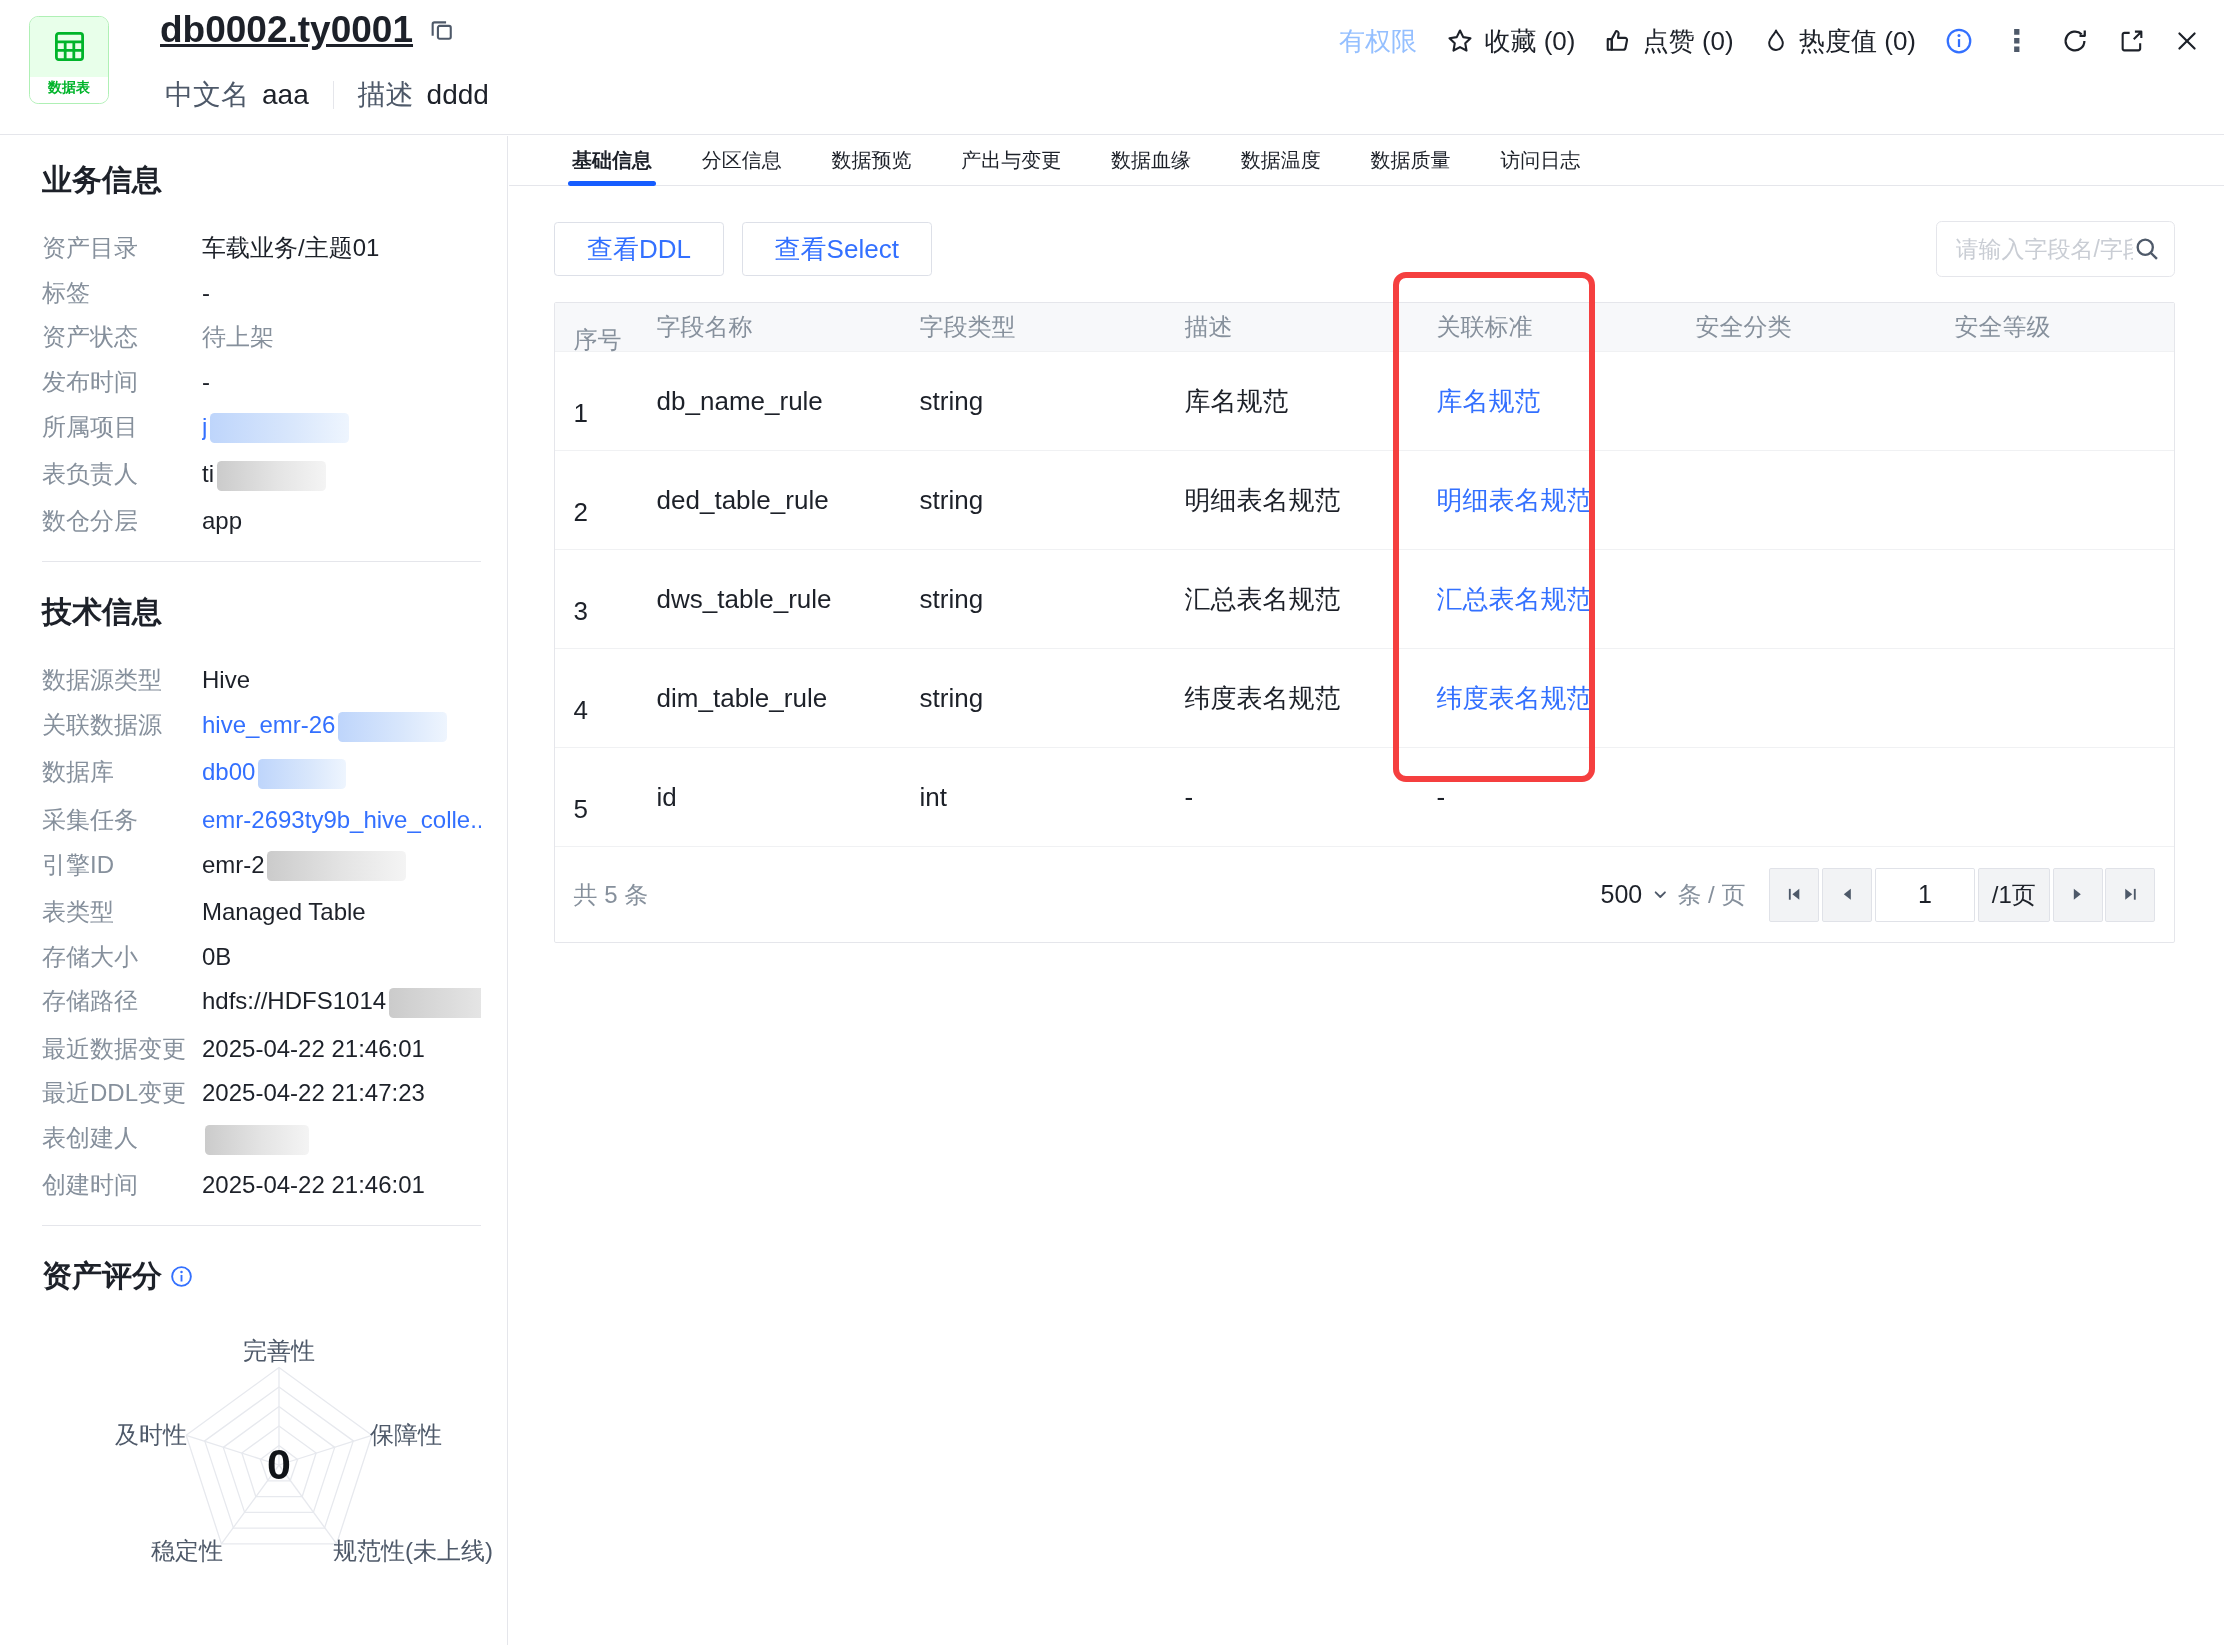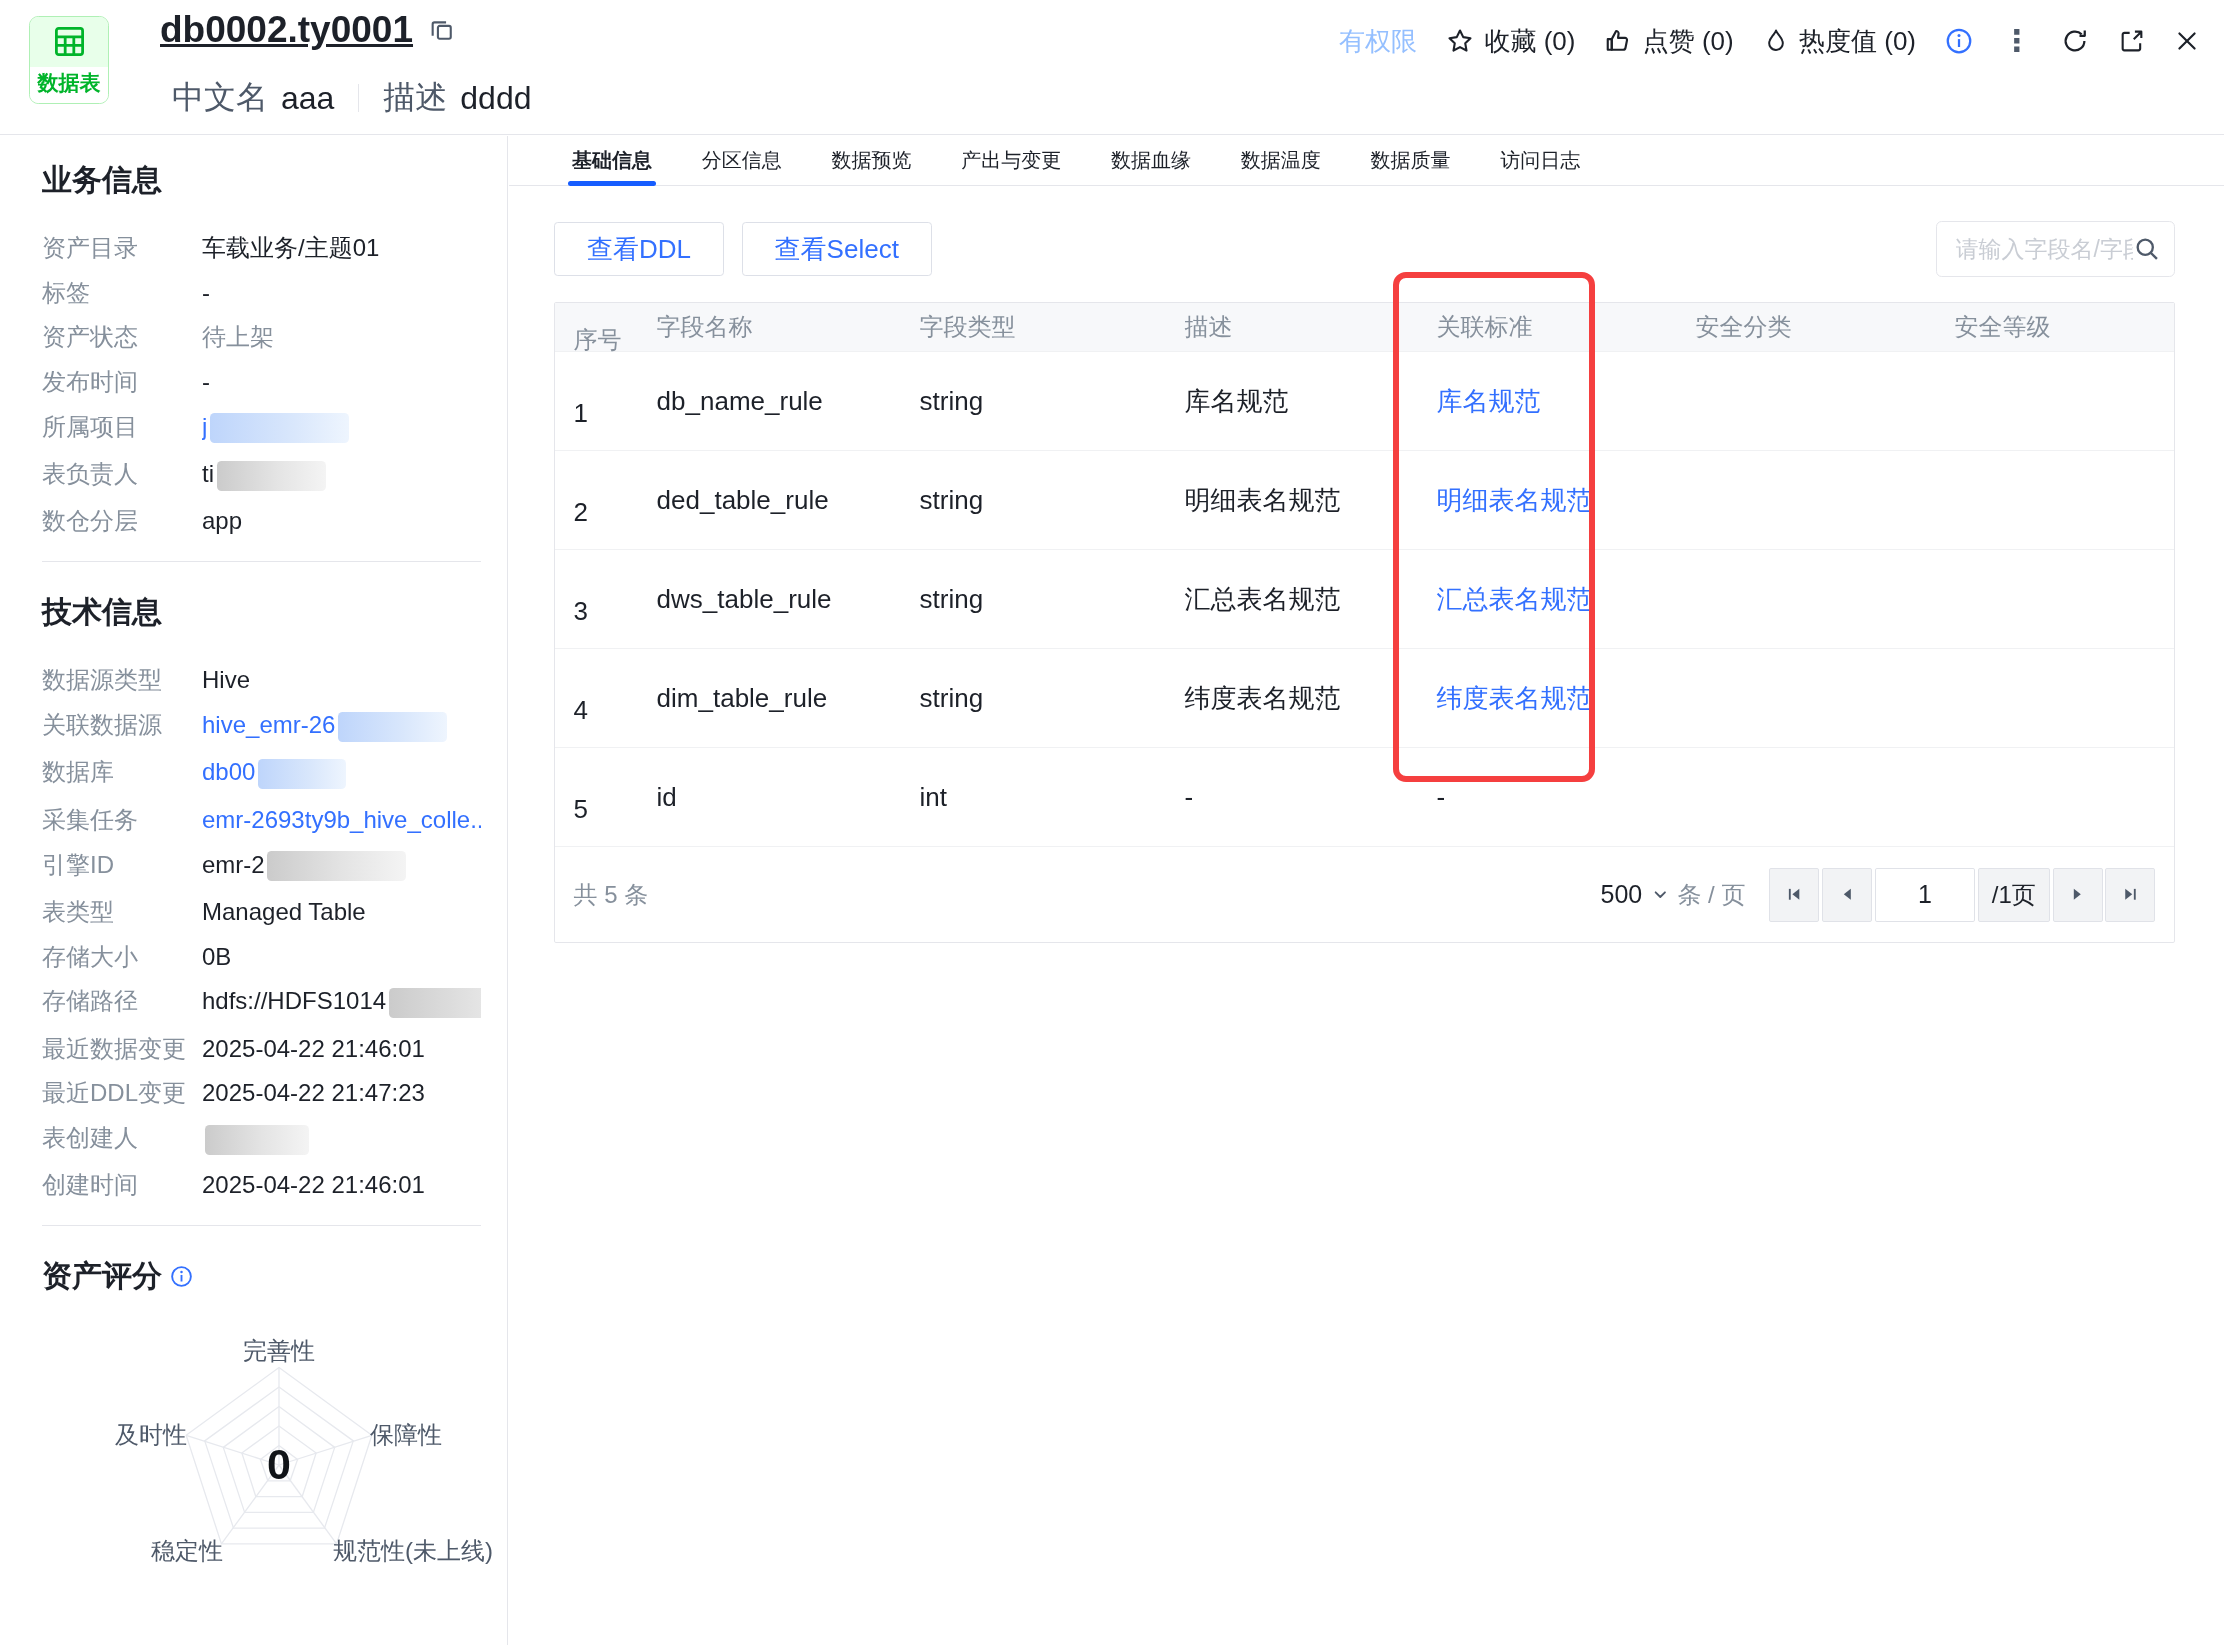--- a/index.html
+++ b/index.html
@@ -8,25 +8,25 @@
     position: relative;
     font-family: "Liberation Sans", "DejaVu Sans", sans-serif;
     background: #fff;
     color: #1d2129;
     overflow: hidden;
   }
   
   .page-header { position:absolute; left:0; top:0; right:0; height:135px; border-bottom:0.9px solid #e5e6eb; background:#fff; }
   .tile { position:absolute; left:29px; top:16px; width:80px; height:88px; border:0.9px solid #aff0b5; border-radius:9.3px; overflow:hidden; display:flex; flex-direction:column; background:#fff; }
   .tile-icon-area { flex:1; background:#e8ffea; display:flex; align-items:center; justify-content:center; }
-  .tile-label { background:#ffffff; color:#00b42a; font-size:21px; font-weight:700; text-align:center; padding:2.8px 0 5.6px; }
+  .tile-label { background:#ffffff; color:#00b42a; font-size:14px; font-weight:700; text-align:center; padding:2.8px 0 5.6px; }
   .title-row { position:absolute; left:160px; top:9.3px; display:flex; align-items:center; gap:15px;text-decoration:underline; }
   .page-title { font-size:37px; font-weight:700; color:#1d2129; }
   .icon-btn { display:inline-flex; align-items:center; justify-content:center; cursor:pointer; background:none; border:none; }
-  .subline { position:absolute; left:172px; top:76px; display:flex; align-items:center; font-size:32px; color:#4e5969; }
+  .subline { position:absolute; left:165px; top:76px; display:flex; align-items:center; font-size:28px; color:#4e5969; }
   .subline .val { color:#1d2129; margin-left:13px; }
   .subline .vdiv { width:0.9px; height:28px; background:#e5e6eb; margin:0 24px; }
   .header-actions { position:absolute; right:24px; top:15px; height:52px; display:flex; align-items:center; gap:28px; font-size:26px; color:#1d2129; }
   .perm-label { color:#94bfff; }
   .stat { display:flex; align-items:center; gap:9.3px; cursor:pointer; }
   .dots { font-size:30px; color:#4e5969; font-weight:700; letter-spacing:0; line-height:1; cursor:pointer; }
   
   .sidebar { position:absolute; left:0; top:136px; width:508px; bottom:0; border-right:0.9px solid #e5e6eb; padding:24px 26px 0 42px; overflow:hidden; background:#fff; }
   .section-title { font-size:30px; font-weight:700; color:#1d2129; margin-bottom:33px; display:flex; align-items:center; gap:7.4px; }
   .info-row { display:flex; align-items:flex-start; margin-bottom:16.7px; min-height:28px; font-size:24px; line-height:28px; }

